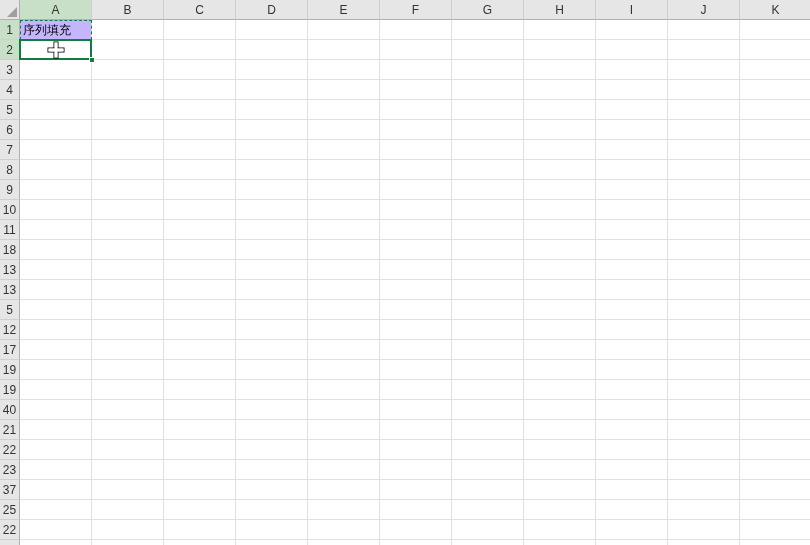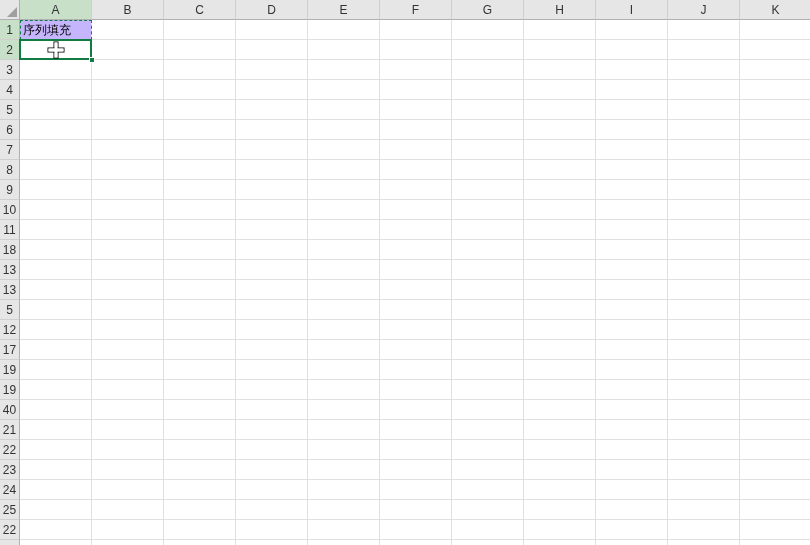--- a/index.html
+++ b/index.html
@@ -389,21 +389,21 @@
     <div class="cell"></div>
     <div class="cell"></div>
     <div class="cell"></div>
     <div class="cell"></div>
     <div class="cell"></div>
     <div class="cell"></div>
     <div class="cell"></div>
     <div class="cell"></div>
     <div class="cell"></div>
     <div class="cell"></div>
-    <div class="rowh">24</div>
+    <div class="rowh">37</div>
     <div class="cell"></div>
     <div class="cell"></div>
     <div class="cell"></div>
     <div class="cell"></div>
     <div class="cell"></div>
     <div class="cell"></div>
     <div class="cell"></div>
     <div class="cell"></div>
     <div class="cell"></div>
     <div class="cell"></div>

